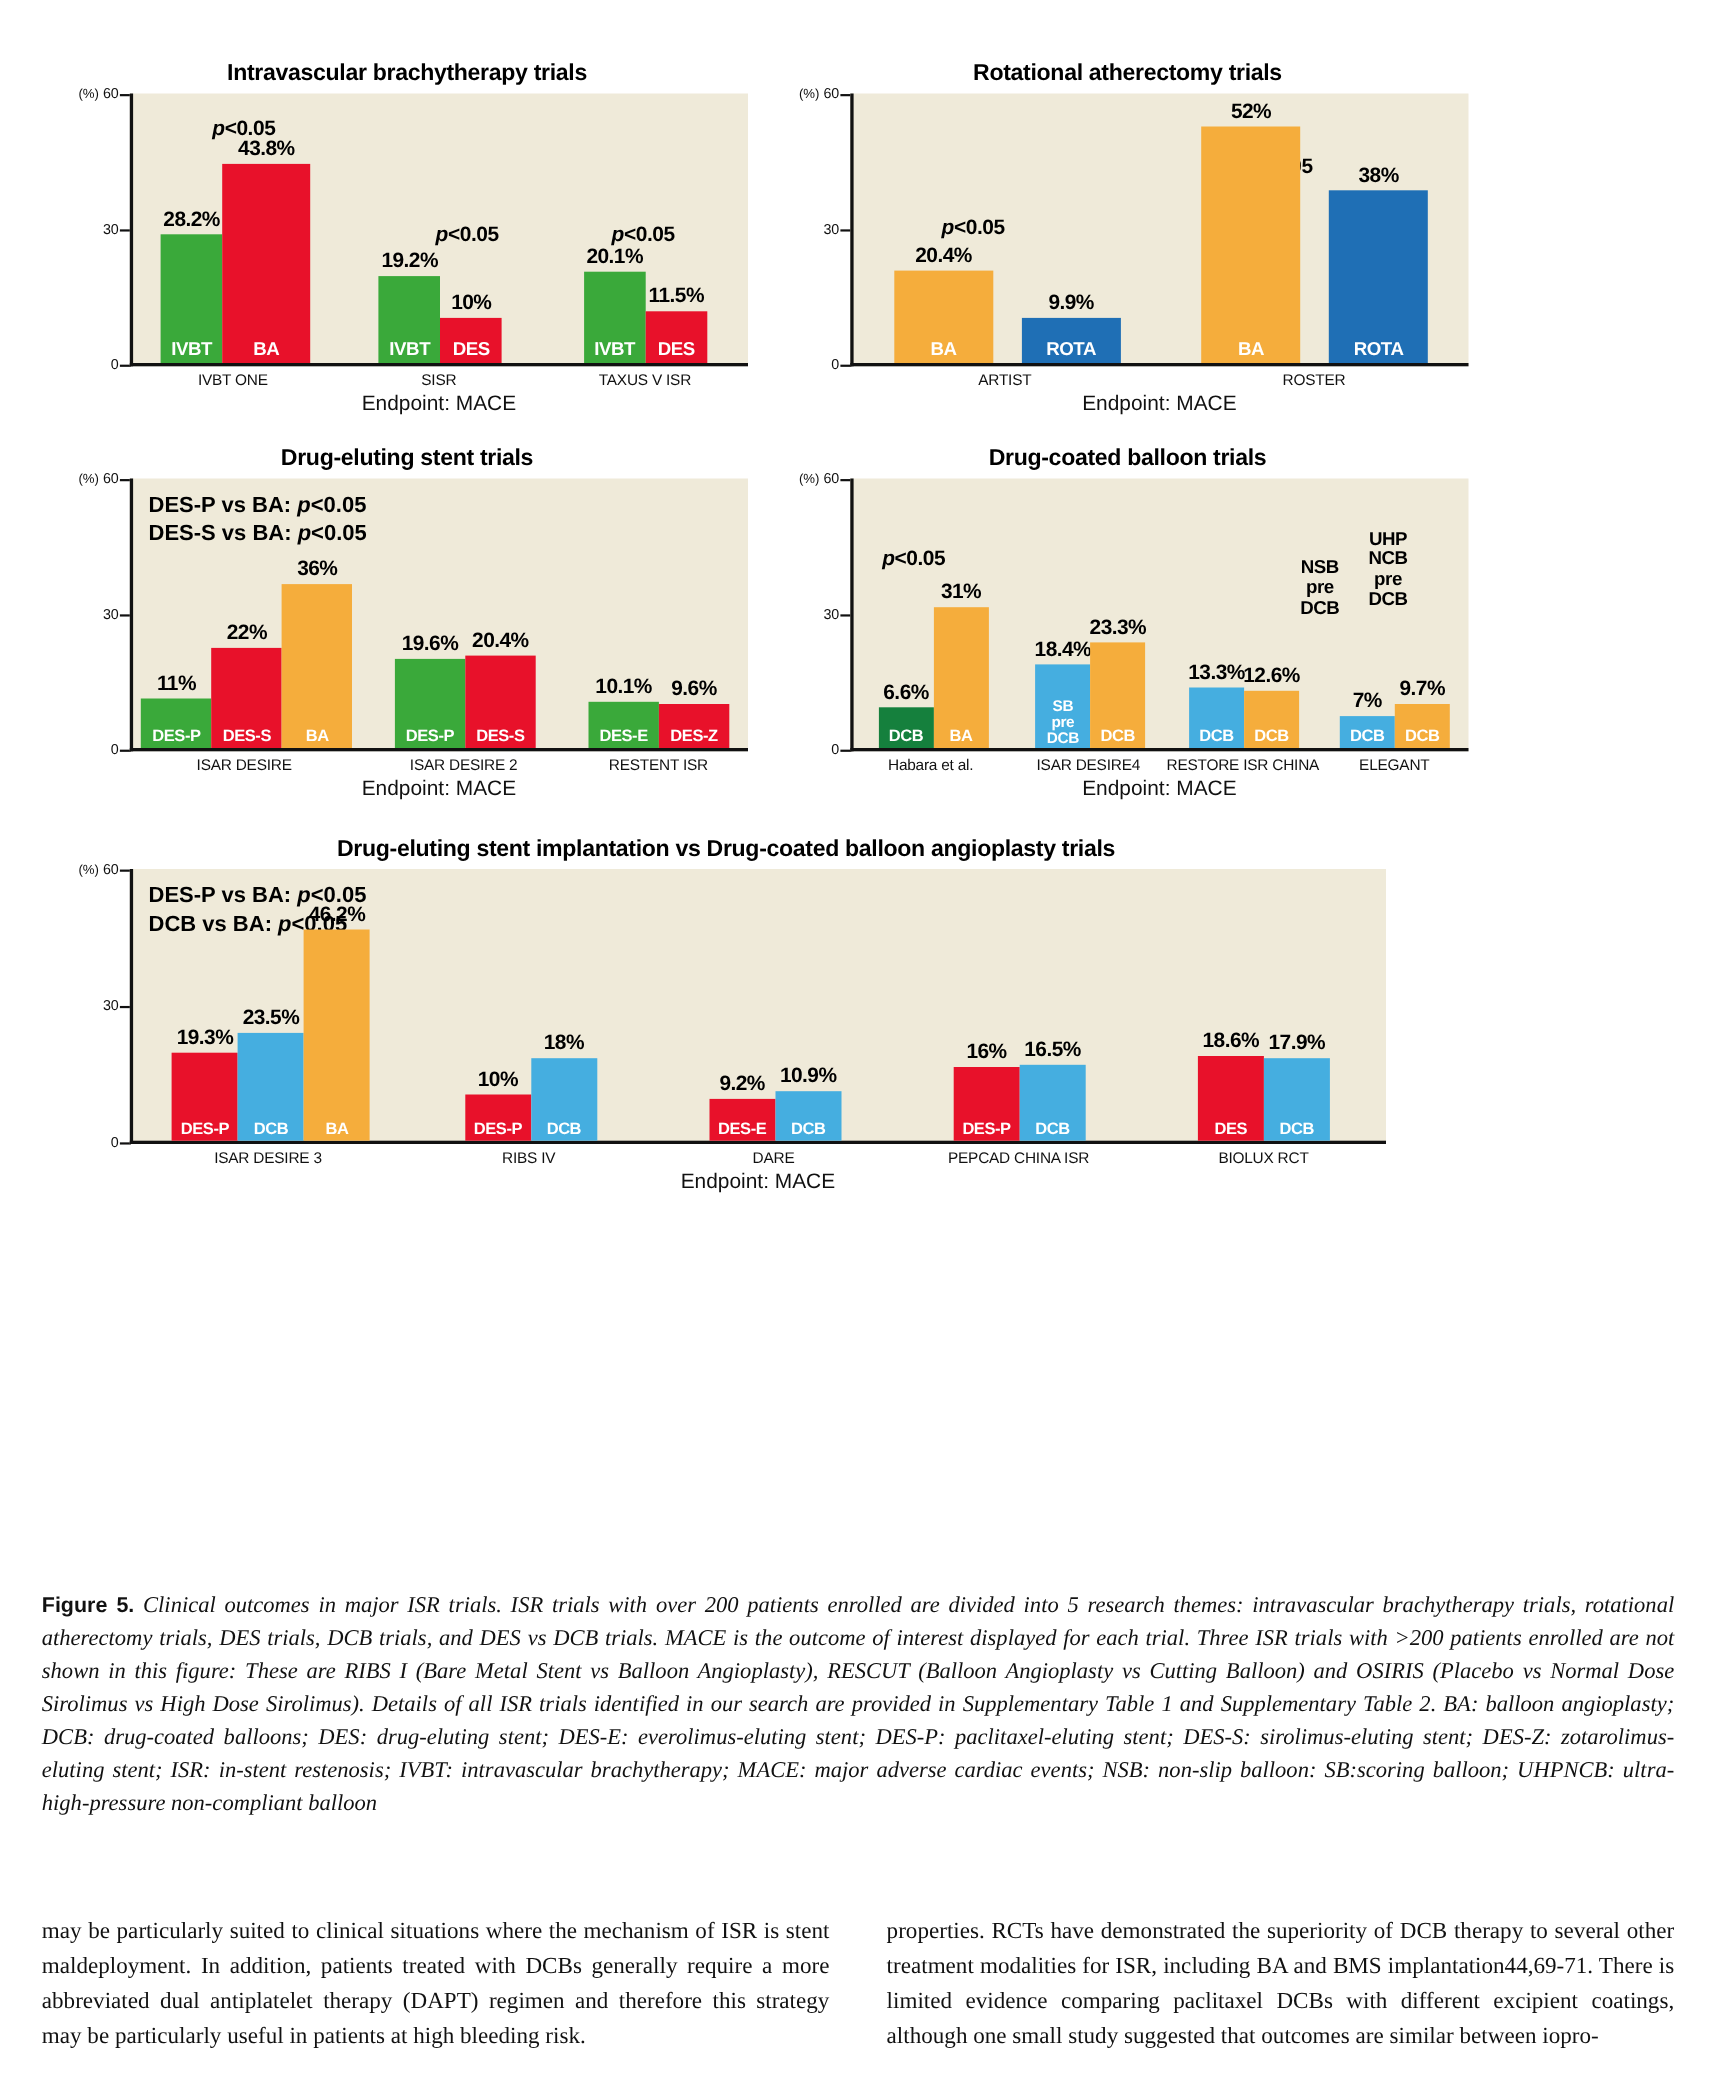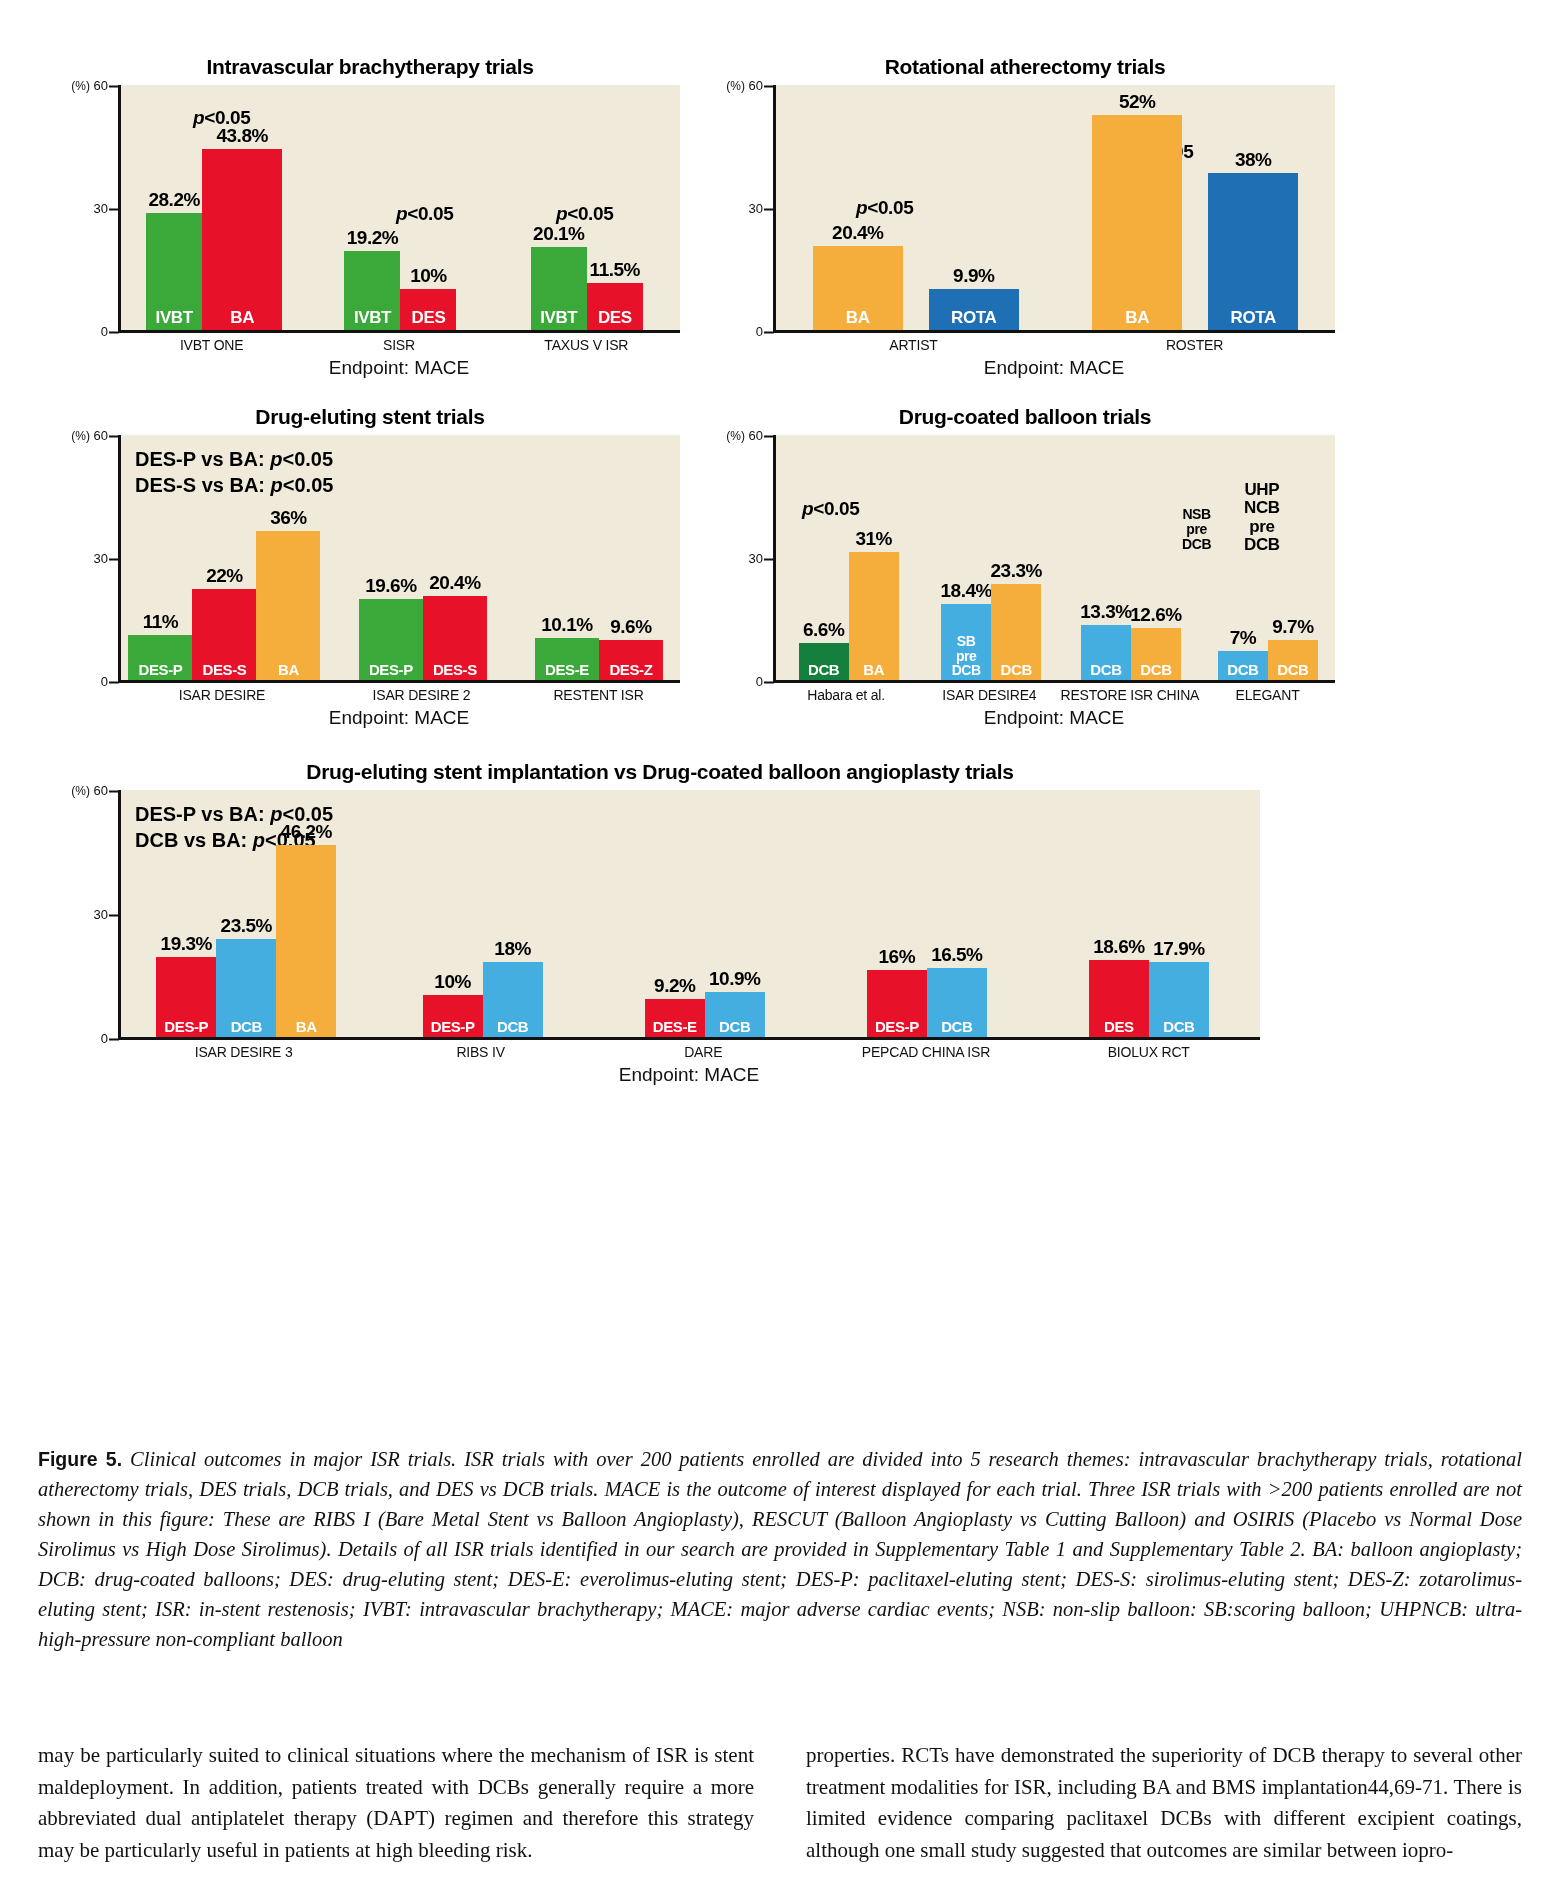--- a/index.html
+++ b/index.html
@@ -372,21 +372,21 @@
   <div class="chart" style="left:715px; top:405px; width:620px;">
     <div class="chart-title">Drug-coated balloon trials</div>
     <div class="plot-row">
       <div class="yaxis">
         <div class="ytick" style="top:0px;"><span class="unit">(%)</span> 60</div>
         <div class="ytick" style="top:123px;">30</div>
         <div class="ytick" style="top:246px;">0</div>
       </div>
       <div class="plot" style="height:248px;">
         <div class="annot" style="left:26px; top:63px;"><i>p</i>&lt;0.05</div>
-        <div class="annot" style="left:406px; top:72px; font-size:14px; line-height:1.08; text-align:center;">NSB<br>pre<br>DCB</div>
+        <div class="annot" style="left:406px; top:72px; font-size:17px; line-height:1.08; text-align:center;">NSB<br>pre<br>DCB</div>
         <div class="annot" style="left:468px; top:46px; font-size:17px; line-height:1.08; text-align:center;">UHP<br>NCB<br>pre<br>DCB</div>
         <div class="bars">
 
           <div class="group" style="width:26%;">
             <div class="bar-wrap" style="width:50px;">
               <div class="bar" style="height:37px; background:#15803d;">
                 <span class="val">6.6%</span>
                 <span class="bar-inner-label sm">DCB</span>
               </div>
             </div>

